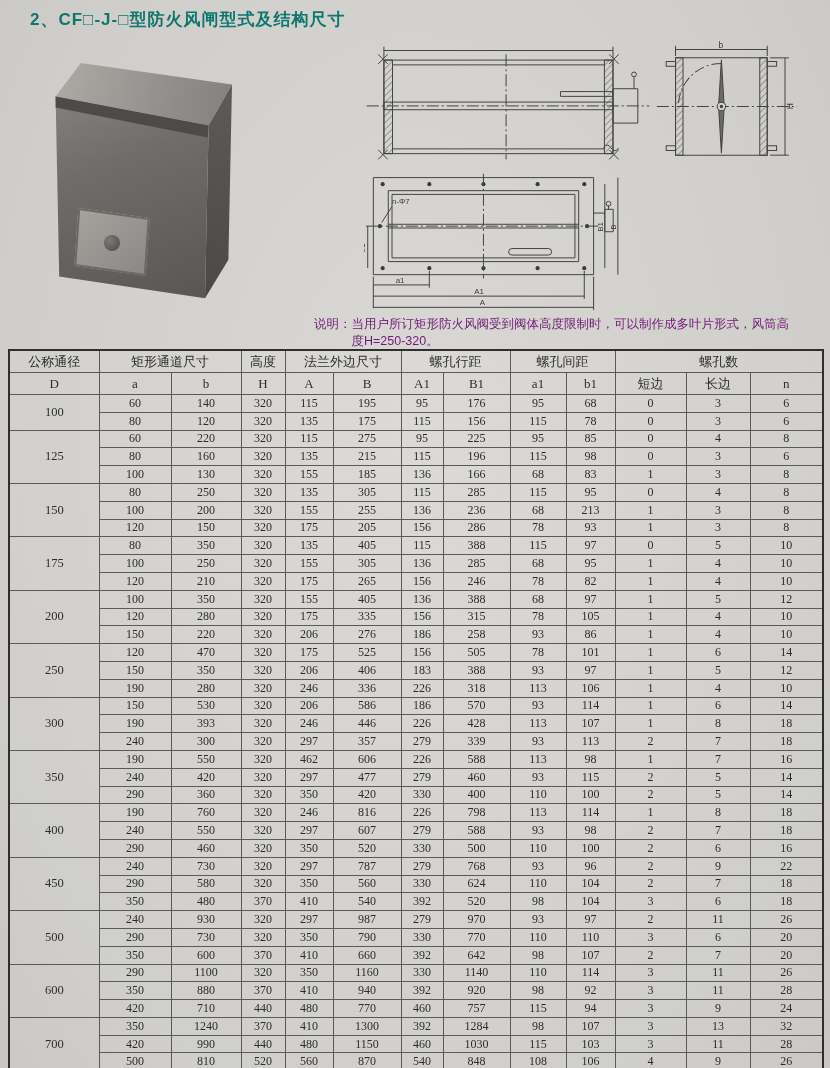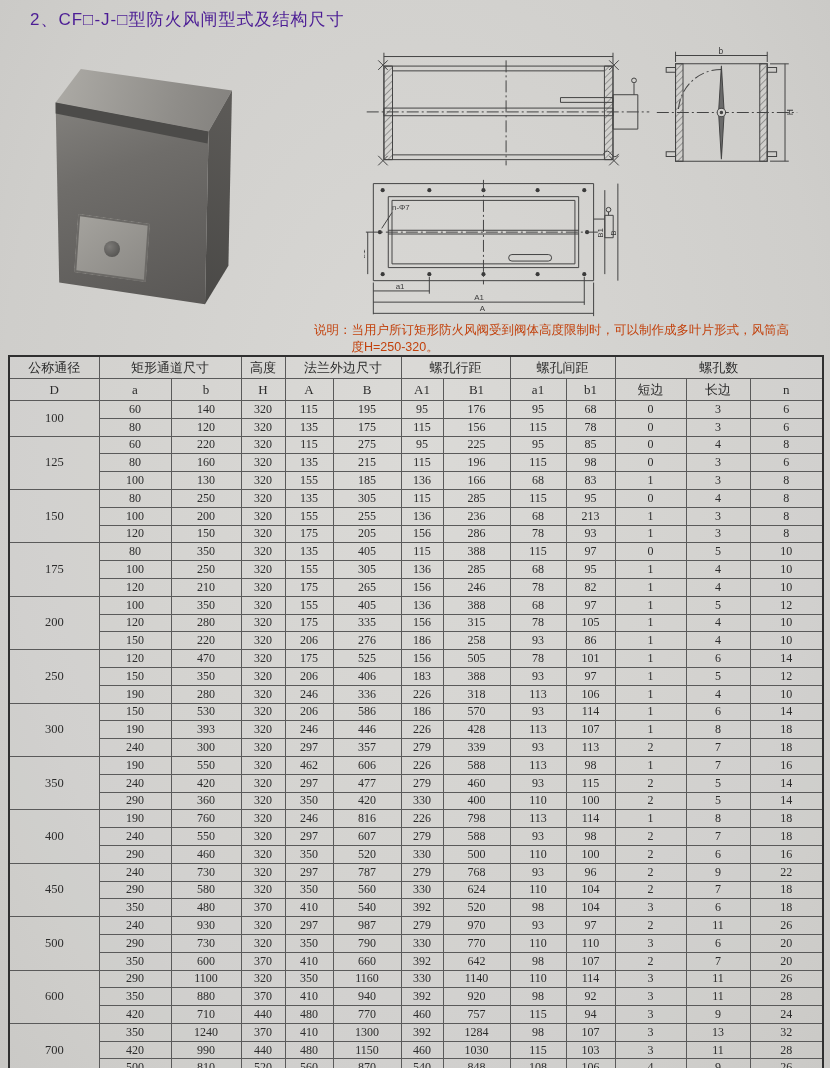--- a/index.html
+++ b/index.html
@@ -2,22 +2,22 @@
 <html><head>
 <meta charset="utf-8">
 <style>
   html,body{margin:0;padding:0;}
   body{
     width:830px;height:1068px;overflow:hidden;
     background:radial-gradient(ellipse at 50% 40%, #d9d8d5 0%, #cfcecb 70%, #c7c6c3 100%);
     font-family:"Liberation Sans", sans-serif;color:#2c2c2c;
   }
   .page-title{
-    font-size:17px;font-weight:normal;letter-spacing:1px;
-    margin:8px 0 16px 30px;color:#4c1d95;
+    font-size:17px;font-weight:bold;letter-spacing:1px;
+    margin:8px 0 10px 30px;color:#0f766e;
   }
   .top{display:flex;height:302px;}
   
   .photo-wrap{width:300px;position:relative;flex:none;}
   .photo{position:absolute;left:52px;top:22px;width:180px;height:240px;}
   .photo .face{position:absolute;left:0;top:0;width:100%;height:100%;}
   .p-top{clip-path:polygon(16% 0%,100% 9%,87% 26%,2% 14%);
     background:linear-gradient(105deg,#aeaca7 0%,#8f8d89 55%,#7a7875 100%);}
   .p-front{clip-path:polygon(2% 14%,87% 26%,85% 98%,4% 89%);
     background:linear-gradient(160deg,#8b8985 0%,#6f6d6a 40%,#575553 100%);}
@@ -30,21 +30,21 @@
     box-shadow:inset 0 0 0 2px #6b6966;}
   .p-knob{position:absolute;left:52px;top:172px;width:16px;height:16px;border-radius:50%;
     background:radial-gradient(circle at 35% 35%,#7c7a77,#4b4a48);}
   
   .right-col{flex:1;padding-left:8px;}
   .views-row{display:flex;align-items:flex-start;margin-left:56px;}
   svg{display:block;}
   svg line,svg rect,svg path,svg circle,svg polygon{vector-effect:non-scaling-stroke;}
   .draw text{font-family:"Liberation Sans",sans-serif;fill:#3a3a3a;}
   
-  .note{display:flex;margin:4px 7px 0 6px;font-size:12.5px;line-height:17px;color:#c2410c;}
+  .note{display:flex;margin:4px 7px 0 6px;font-size:12.5px;line-height:17px;color:#701a75;}
   .note-label{flex:none;}
   
   table{border-collapse:collapse;table-layout:fixed;width:814px;margin:6px 8px 0 8px;
     border:2px solid #2f2f2f;background:rgba(255,255,255,0.06);font-family:Liberation Serif, serif;}
   th,td{border:1px solid #5a5a5a;text-align:center;padding:0;
     font-size:12px;color:#2c2c2c;height:16.8px;overflow:hidden;white-space:nowrap;}
   thead th{font-size:13px;font-weight:normal;height:21px;}
   thead{border-bottom:1.6px solid #2f2f2f;}
   tr.group-start td{border-top:1.6px solid #2f2f2f;}
   td.dcol{font-size:12.5px;}

